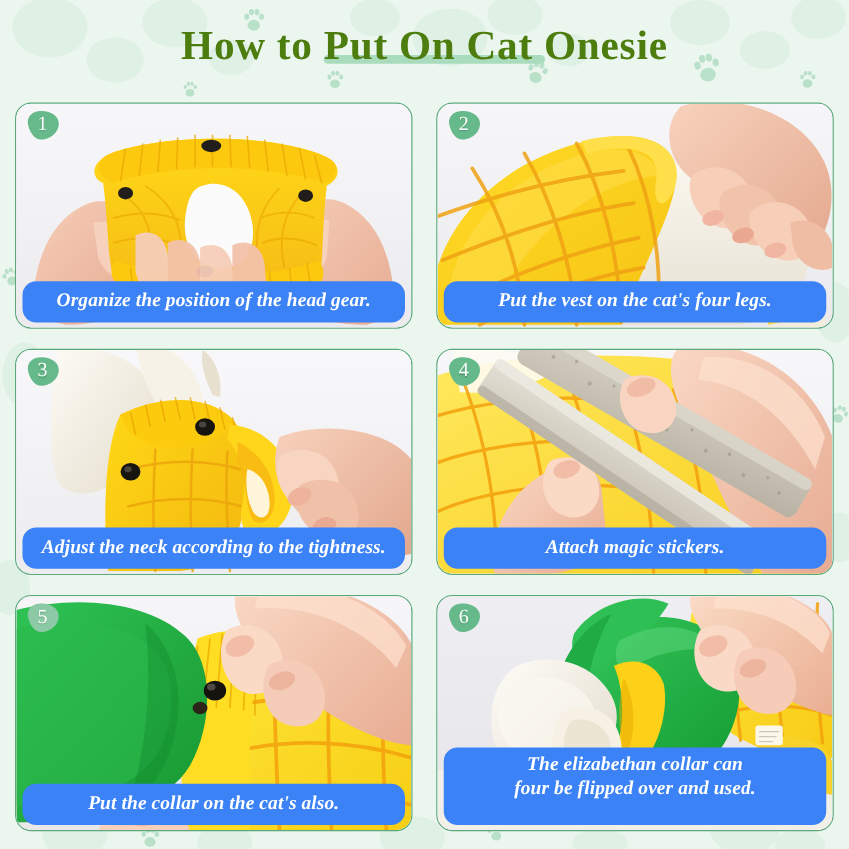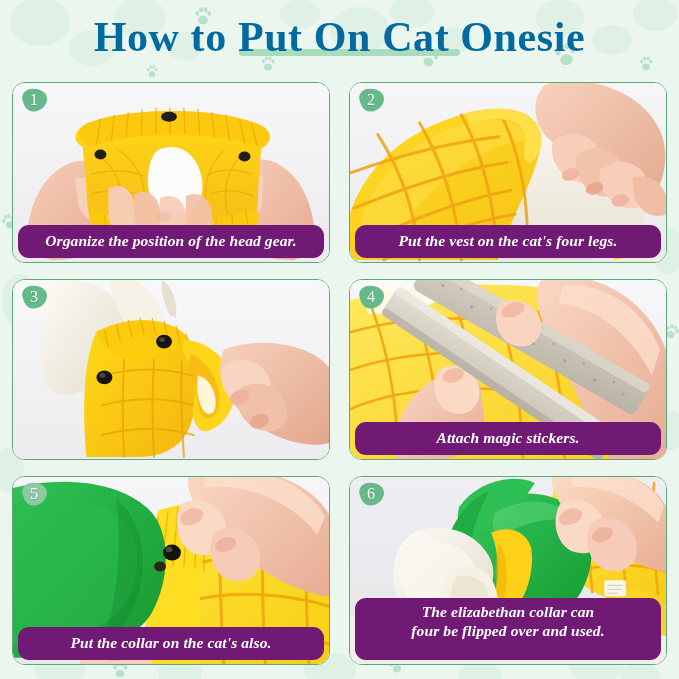--- a/index.html
+++ b/index.html
@@ -40,24 +40,24 @@
     width: 44%;
     height: 7px;
     border-radius: 4px;
     background: #a9dcbd;
     z-index: 0;
   }
   .page-title {
     position: relative;
     z-index: 1;
     font-family: "Liberation Serif", serif;
-    font-size: 42px;
+    font-size: 33px;
     font-weight: 700;
     letter-spacing: 0.6px;
-    color: #0369a1;
+    color: #4d7c0f;
     white-space: nowrap;
   }
 
   
   .steps-grid {
     position: absolute;
     top: 82px;
     left: 12px;
     width: 655px;
     height: 585px;
@@ -107,21 +107,21 @@
     text-shadow: 0 1px 1px rgba(0,0,0,.18);
   }
 
   
   .caption {
     position: absolute;
     left: 5px;
     right: 5px;
     bottom: 4px;
     z-index: 7;
-    background: #701a75;
+    background: #3b82f6;
     border-radius: 11px;
     color: #ffffff;
     font-family: "Liberation Serif", serif;
     font-weight: 700;
     font-style: italic;
     font-size: 15.5px;
     line-height: 1.18;
     text-align: center;
     padding: 7px 6px 8px;
     letter-spacing: 0.1px;
@@ -486,20 +486,23 @@
         <ellipse cx="228" cy="118" rx="10" ry="7" fill="#eeb39c" transform="rotate(-25 228 118)"></ellipse>
         <ellipse cx="248" cy="142" rx="10" ry="7" fill="#e9a992" transform="rotate(-22 248 142)"></ellipse>
       </svg>
     </div>
     <div class="badge">
       <svg viewBox="0 0 30 27" aria-hidden="true">
         <path d="M3.5 13 C2 6.5 7 1.5 14.5 1.8 C22 2 28.5 6 28 12.5 C27.6 18 23 23.5 15.5 24.5 C8.5 25.4 5 19 3.5 13 Z" fill="#66b98a"></path>
       </svg>
       <div class="badge-num">3</div>
     </div>
+    <div class="caption">
+      <span>Adjust the neck according to the tightness.</span>
+    </div>
   </div>
 
   <div class="panel">
     <div class="photo">
       <svg class="ph" viewBox="0 0 318 181" preserveAspectRatio="none" aria-hidden="true">
         <defs>
           <linearGradient id="bg4" x1="0" y1="0" x2="0" y2="1">
             <stop offset="0" stop-color="#f7f7f9"></stop>
               <stop offset="1" stop-color="#eceaec"></stop>
           </linearGradient>

